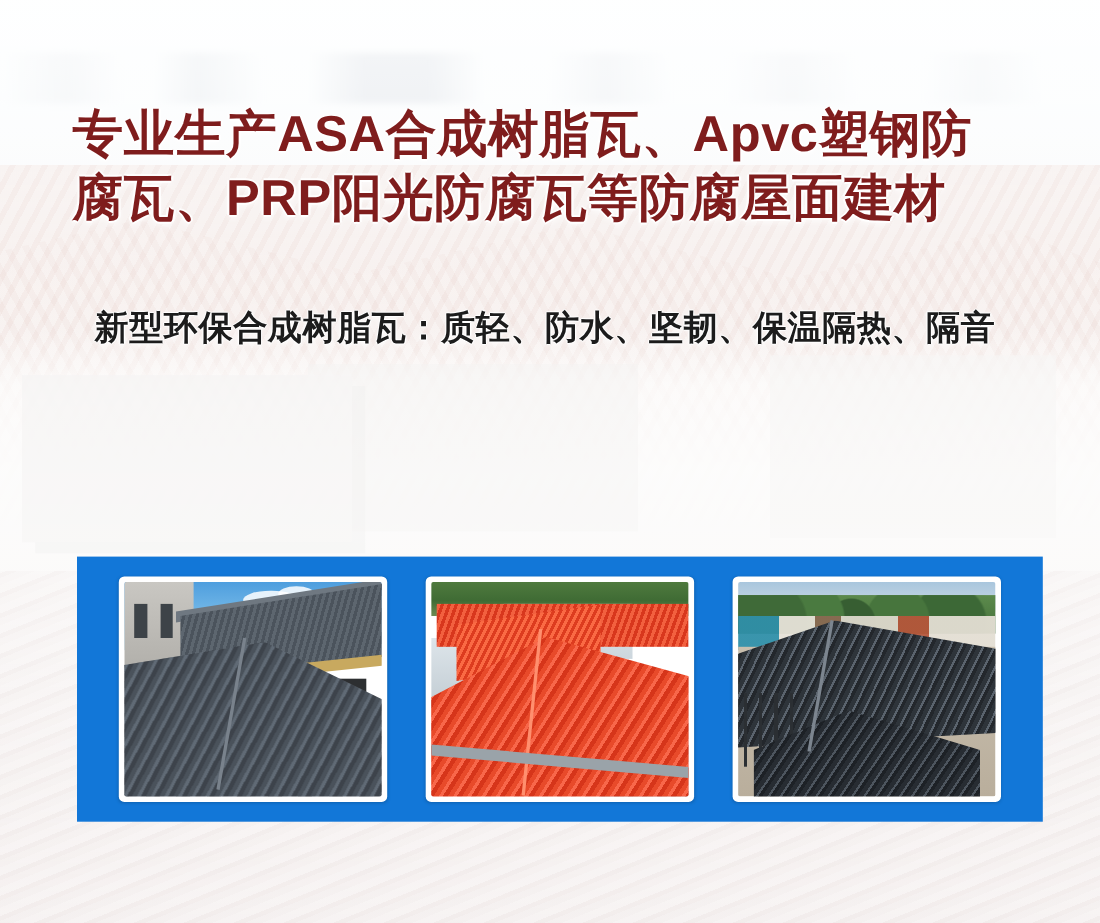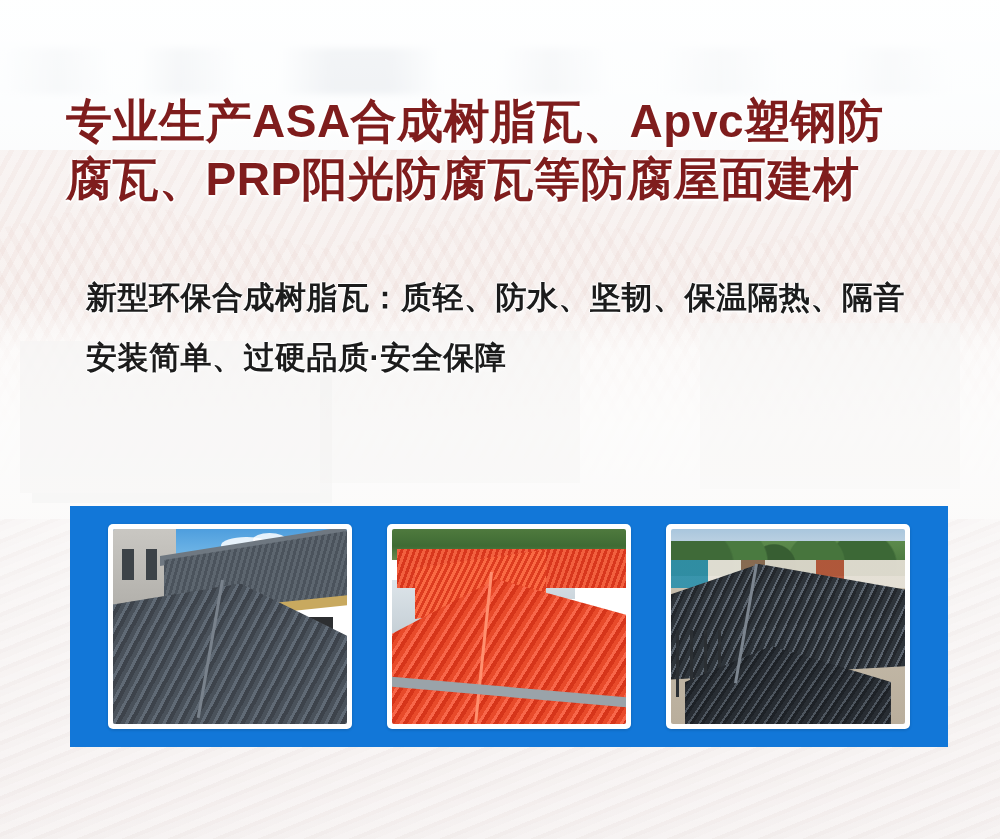--- a/index.html
+++ b/index.html
@@ -305,21 +305,20 @@
     <div class="bg-haze"></div>
   </div>
 
   <div class="content">
 
     <h1 class="headline">专业生产ASA合成树脂瓦、Apvc塑钢防
 腐瓦、PRP阳光防腐瓦等防腐屋面建材</h1>
 
     <div class="sub">
       <div class="sub-line l1">新型环保合成树脂瓦：质轻、防水、坚韧、保温隔热、隔音</div>
-      <div class="sub-line l3">安装简单、过硬品质·安全保障</div>
     </div>
 
     <div class="gallery">
 
       <div class="photo">
         <div class="photo-inner ph1">
           <div class="sky"></div>
           <div class="cloud" style="left:46%;top:4%;width:22%;height:9%;"></div>
           <div class="cloud" style="left:60%;top:2%;width:14%;height:7%;"></div>
           <div class="wallL"></div>

